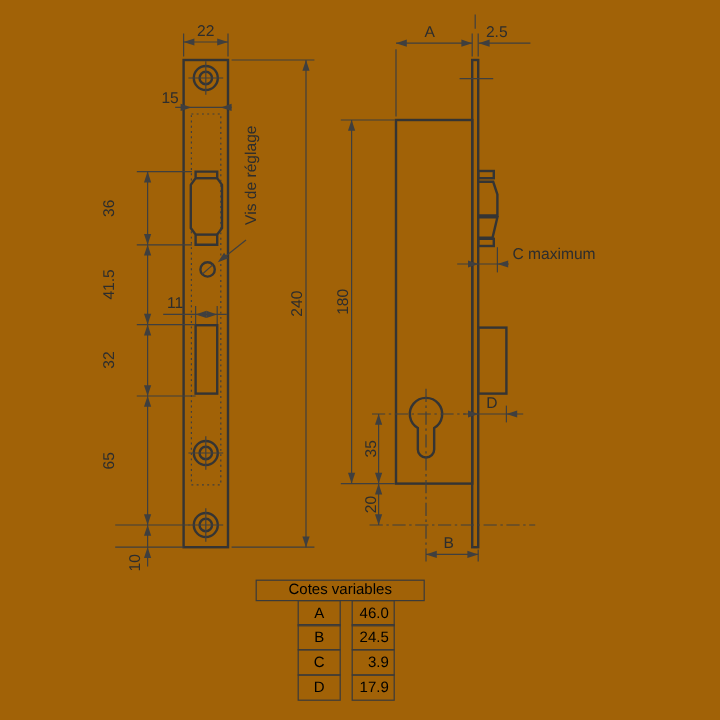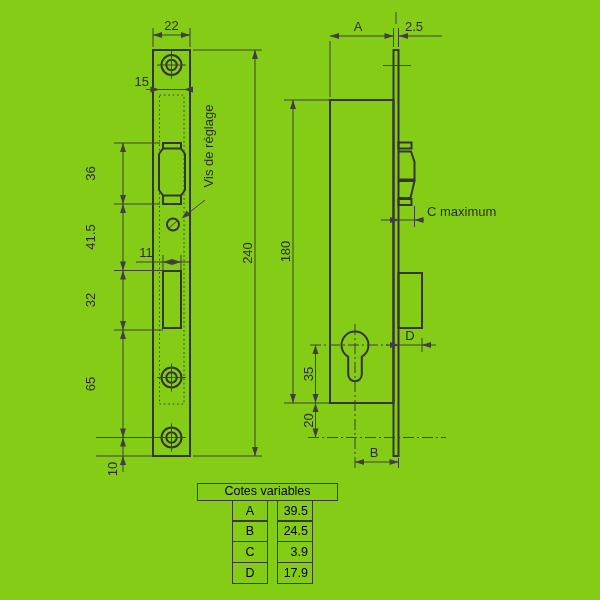--- a/index.html
+++ b/index.html
@@ -1,27 +1,27 @@
 <!DOCTYPE html>
 <html><head>
 <meta charset="utf-8">
 <style>
   html,body{margin:0;padding:0;background:#ffffff;}
-  .stage{position:relative;width:600px;height:600px;background:#84cc16;overflow:hidden;
+  .stage{position:relative;width:600px;height:600px;background:#a16207;overflow:hidden;
          font-family:"Liberation Sans",sans-serif;}
   svg{position:absolute;left:0;top:0;}
   
   .s2{stroke:#343434;stroke-width:2;fill:none;stroke-linejoin:miter;stroke-linecap:butt;}
   .s1{stroke:#3f3f3f;stroke-width:1;fill:none;}
   .dot{stroke-dasharray:1.6 2.8;}
   .dd{stroke-dasharray:11 3 2 3;}
   .ah{fill:#3f3f3f;stroke:none;}
   text{font-family:"Liberation Sans",sans-serif;font-size:13px;fill:#2d2d2d;}
   
-  .table-wrap{position:absolute;left:197px;top:483px;}
+  .table-wrap{position:absolute;left:213px;top:483px;}
   .tbl-header{width:141px;box-sizing:border-box;border:1.5px solid #3a3a3a;
               text-align:center;font-size:12.5px;line-height:13.5px;padding:1px 0;}
   .tbl-rows{margin-left:35px;margin-top:-1px;display:flex;gap:9px;}
   .tcol{display:flex;flex-direction:column;}
   .tcell{box-sizing:border-box;border:1.3px solid #3a3a3a;width:36px;height:22px;
          margin-top:-1.3px;font-size:12.5px;line-height:20px;}
   .tcell:first-child{margin-top:0;}
   .lcell{text-align:center;}
   .vcell{text-align:right;padding-right:4px;}
 </style>
@@ -230,21 +230,21 @@
     <div>Cotes variables</div>
   </div>
   <div class="tbl-rows">
     <div class="tcol">
       <div class="tcell lcell">A</div>
       <div class="tcell lcell">B</div>
       <div class="tcell lcell">C</div>
       <div class="tcell lcell">D</div>
     </div>
     <div class="tcol">
-      <div class="tcell vcell">39.5</div>
+      <div class="tcell vcell">46.0</div>
       <div class="tcell vcell">24.5</div>
       <div class="tcell vcell">3.9</div>
       <div class="tcell vcell">17.9</div>
     </div>
   </div>
 </div>
 
 </div>
 
 </body></html>

